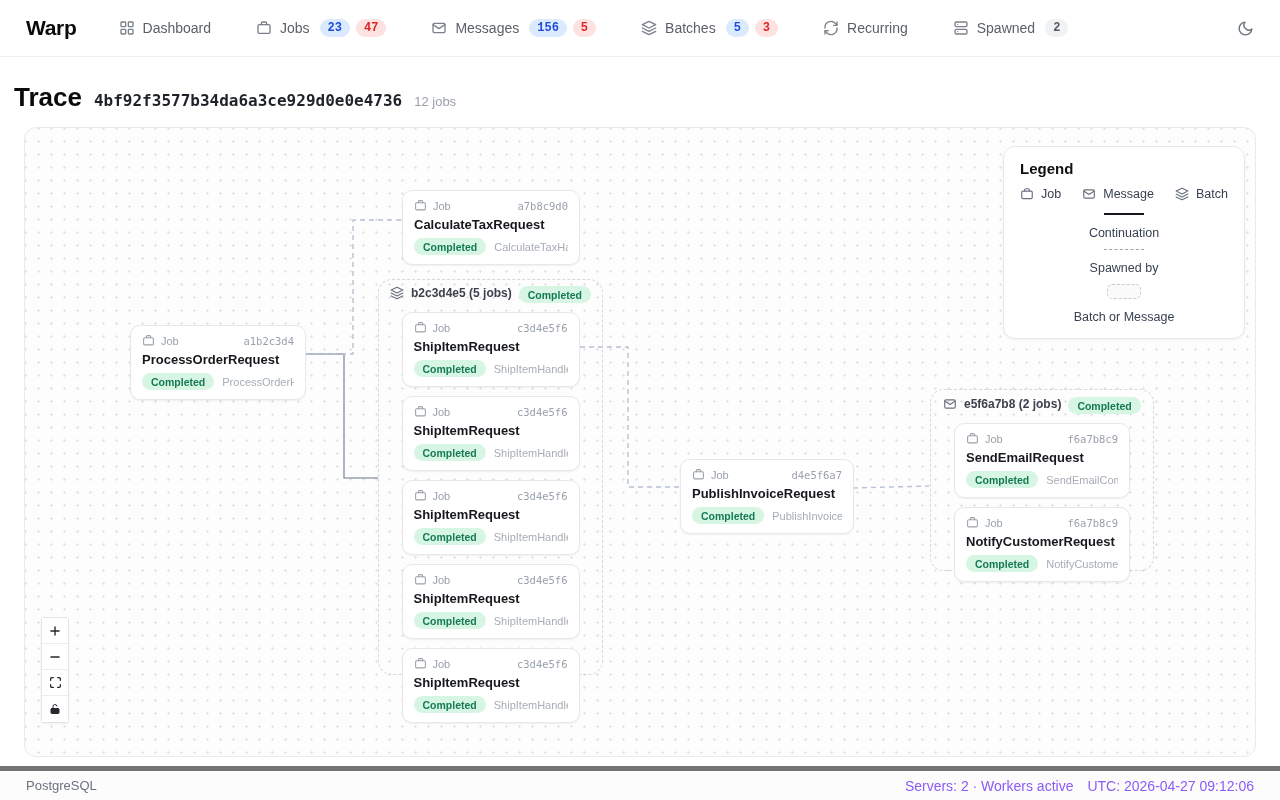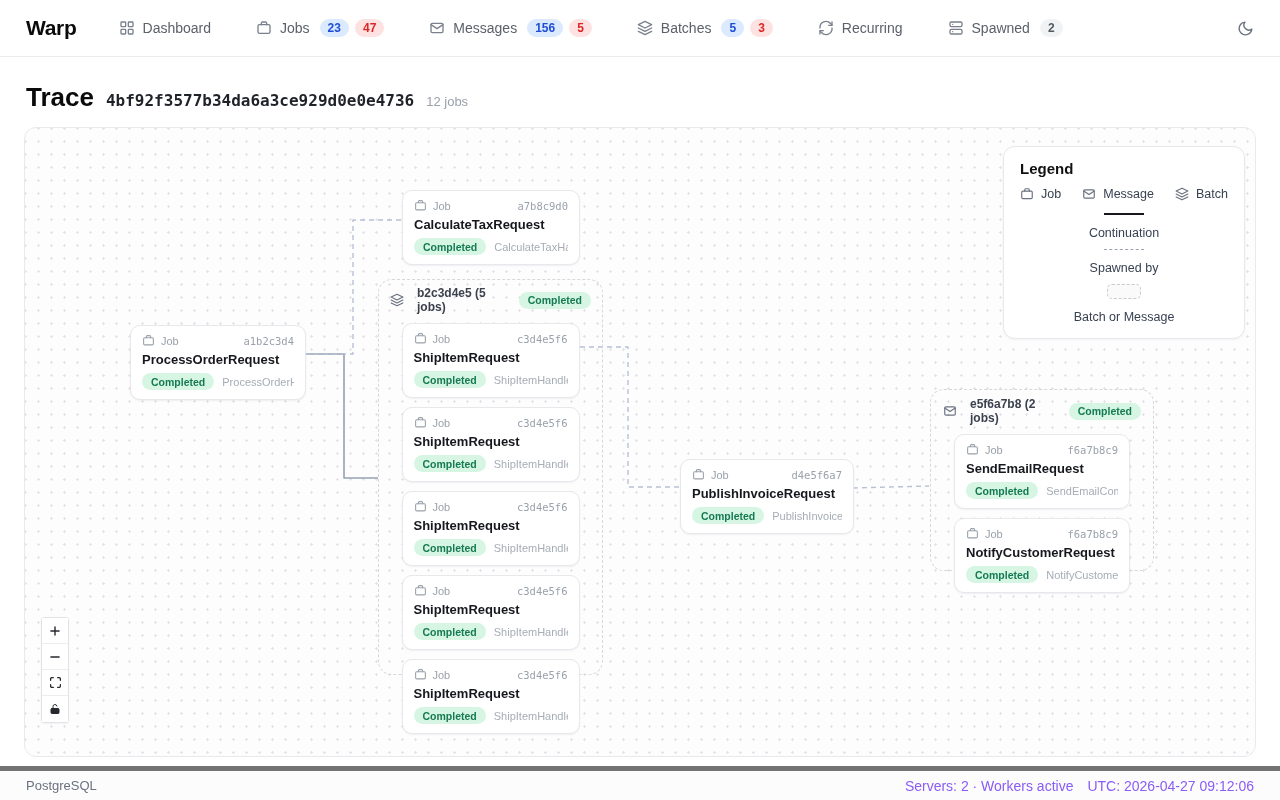--- a/index.html
+++ b/index.html
@@ -14,25 +14,25 @@
   .navbar { height:57px; display:flex; align-items:center; padding:0 26px;
     border-bottom:1px solid #ececf0; background:#fff; }
   .brand { font-size:21px; font-weight:800; letter-spacing:-0.3px; color:#0a0a0a; margin-right:42px; }
   .nav-items { display:flex; align-items:center; gap:45px; }
   .nav-item { display:flex; align-items:center; gap:8px; font-size:14px; color:#5b6069; cursor:pointer; }
   .nav-item .ic { color:#7a818c; }
   .badge-pill { font-size:12px; font-weight:600; padding:2px 8px; border-radius:999px; }
   .b-blue { background:#dbeafe; color:#1d4ed8; }
   .b-red  { background:#fee2e2; color:#dc2626; }
   .b-gray { background:#f1f2f4; color:#555b63; }
-  .nav-badges { display:flex; gap:6px; margin-left:2px; }
+  .nav-badges { display:flex; gap:6px; margin-left:2px;font-family:Liberation Mono, monospace; }
   .theme-btn { margin-left:auto; color:#6b7280; cursor:pointer; background:none; border:none; }
 
   
-  .page-head { display:flex; align-items:baseline; padding:25px 26px 0; gap:12px; }
+  .page-head { display:flex; align-items:baseline; padding:25px 14px 0; gap:12px; }
   .page-title { font-size:26px; font-weight:800; color:#0a0a0a; }
   .trace-id { font-family:"DejaVu Sans Mono", monospace; font-size:16px; font-weight:700; color:#1f2329; }
   .jobs-count { font-size:13px; color:#9aa1ab; }
 
   
   .canvas { position:absolute; left:24px; top:127px; width:1232px; height:630px;
     border:1px solid #e9eaee; border-radius:12px; background-color:#fdfdfe;
     background-image:radial-gradient(#e3e3e8 1px, transparent 1.2px);
     background-size:13px 13px; background-position:7px 7px; overflow:hidden; }
   .edges { position:absolute; left:0; top:0; pointer-events:none; }
@@ -44,21 +44,21 @@
   .card-top .ic { color:#9aa1ab; }
   .jid { margin-left:auto; font-family:"DejaVu Sans Mono", monospace; font-size:10.5px; color:#9aa1ab; }
   .card-title { font-size:13px; font-weight:700; color:#16181d; margin:5px 0 6px; white-space:nowrap; }
   .card-bottom { display:flex; align-items:center; gap:8px; min-width:0; }
   .badge-status { background:#d6f6e3; color:#157a53; font-size:10.5px; font-weight:700;
     padding:2.5px 9px; border-radius:999px; flex:none; }
   .handler { font-size:11px; color:#a6adb6; white-space:nowrap; overflow:hidden; min-width:0; }
 
   
   .group { position:absolute; border:1.5px dashed #d6d8dd; border-radius:14px; }
-  .group-head { display:flex; align-items:center; gap:13px; padding:7px 12px 0; font-size:12px;
+  .group-head { display:flex; gap:7px; padding:7px 12px 0; font-size:12px;
     font-weight:700; color:#3b424d; }
   .group-head .ic { color:#6b7280; }
   .group .card { position:relative; width:178px; margin:9px auto 0; }
   .group .card:first-of-type { margin-top:11px; }
 
   
   .legend { position:absolute; left:978px; top:18px; width:242px; background:#fff;
     border:1px solid #e7e8eb; border-radius:12px; padding:13px 16px 14px;
     box-shadow:0 1px 3px rgba(16,24,40,.05); }
   .legend-title { font-size:15px; font-weight:700; color:#111; margin-bottom:10px; }

